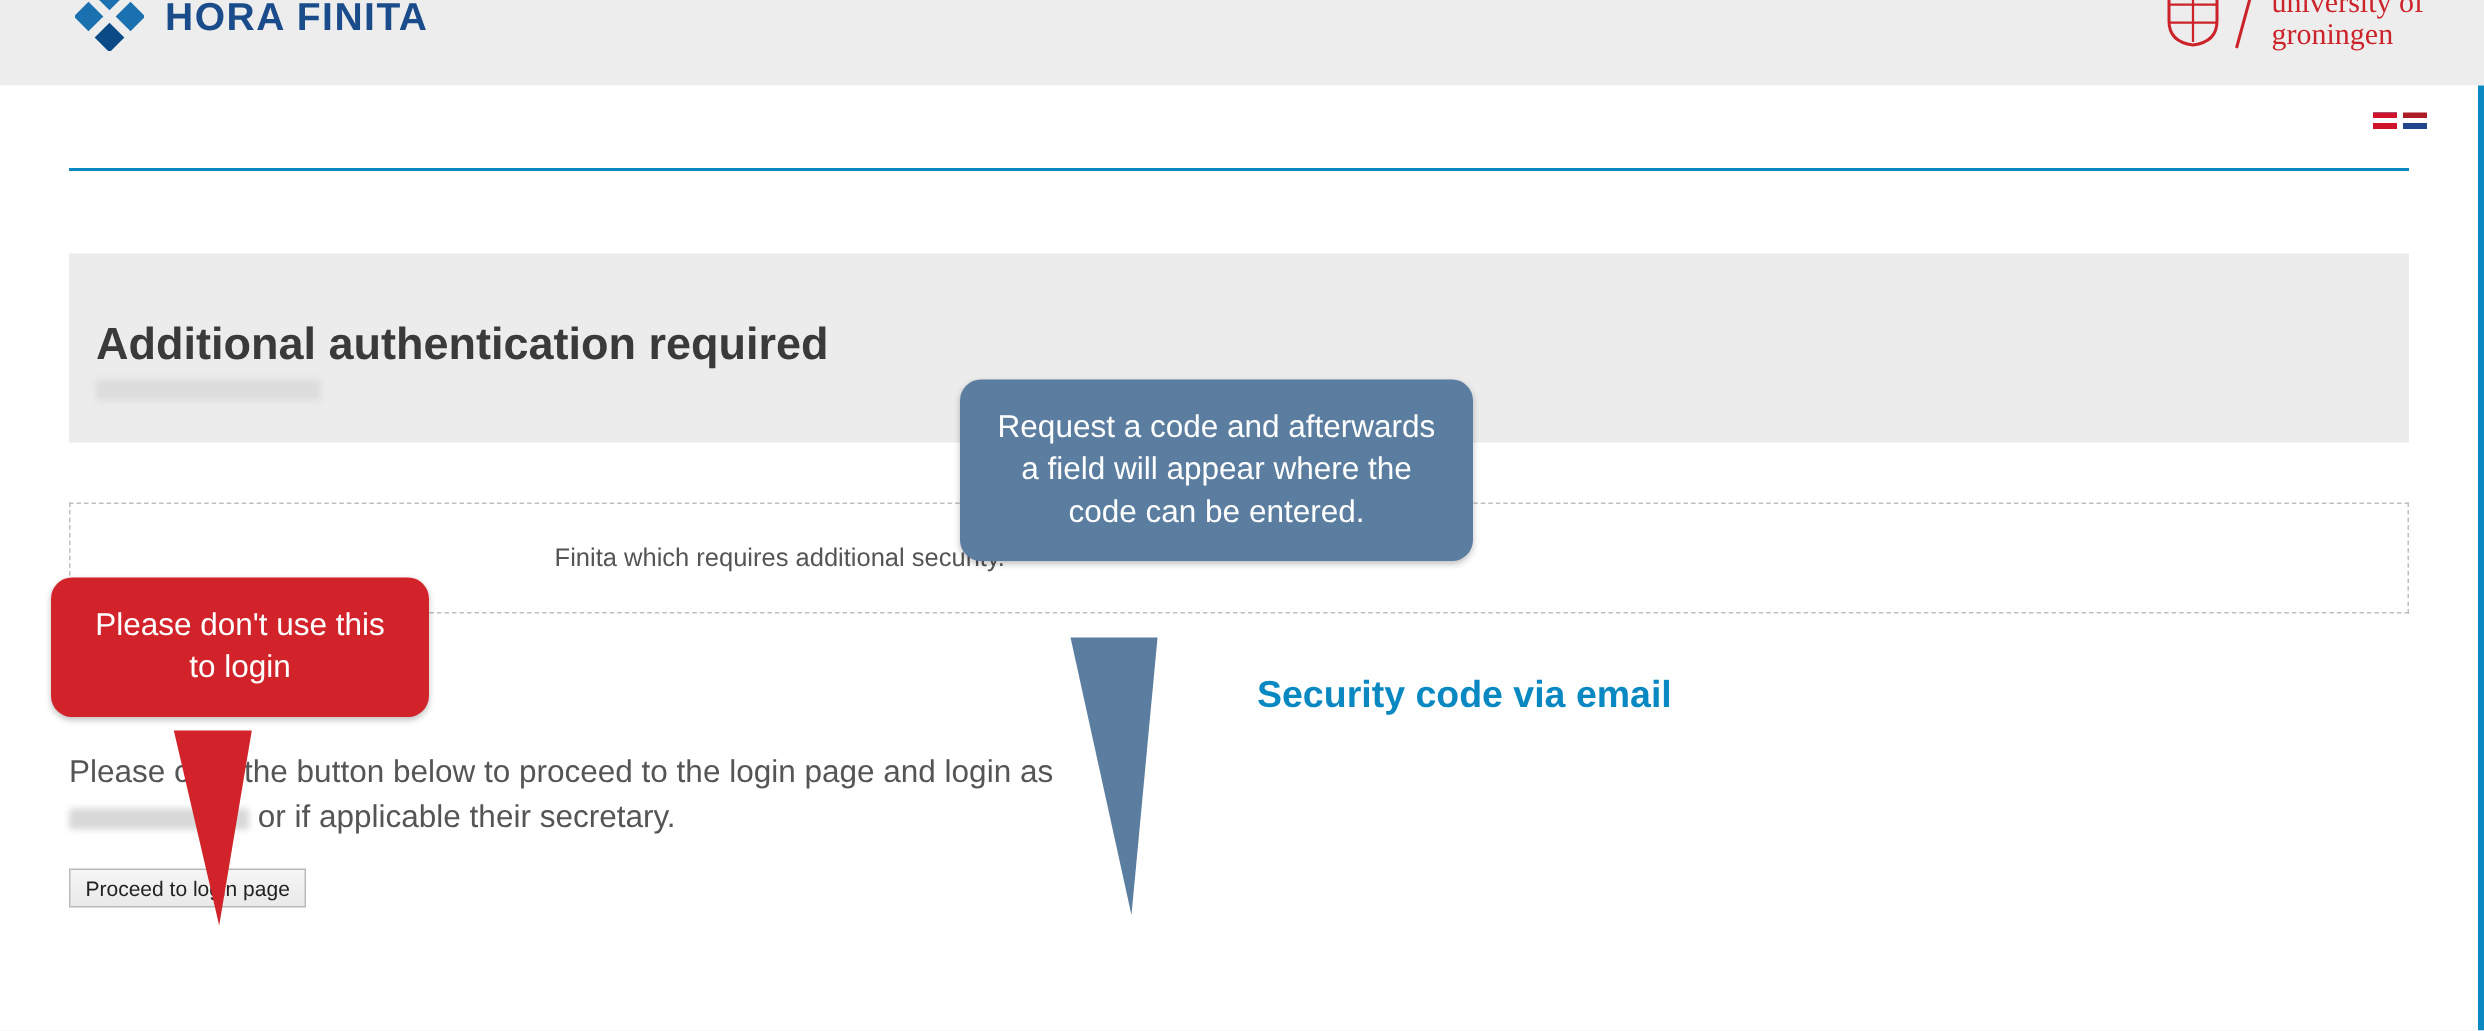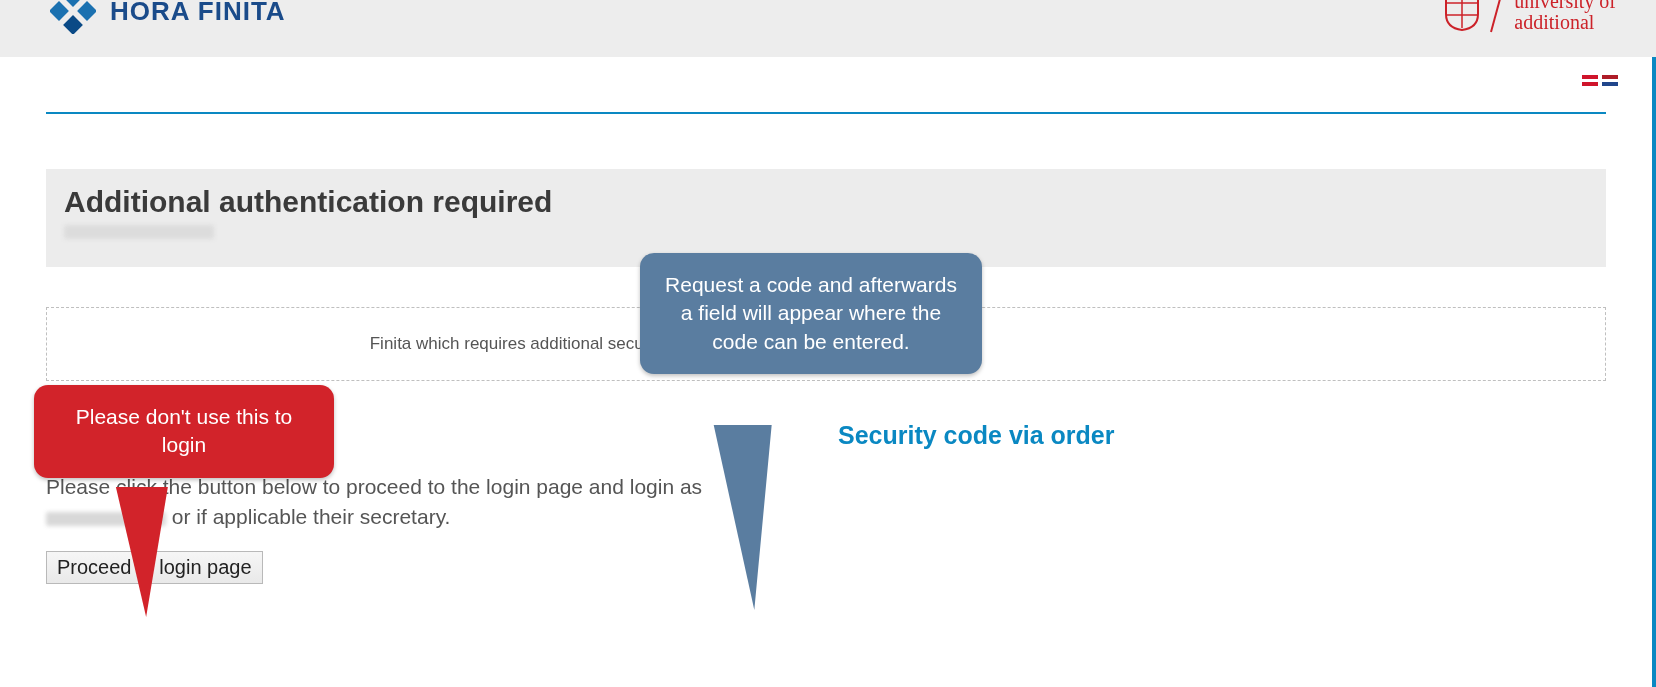--- a/index.html
+++ b/index.html
@@ -87,20 +87,21 @@
   }
   .title-box {
     background: #ececec;
     padding: 16px 18px 28px 18px;
     margin-bottom: 40px;
   }
   .title-box h1 {
     font-size: 30px;
     font-weight: 700;
     color: #3a3a3a;
+    margin-top: 28px;
   }
   .title-box .blurred {
     margin-top: 6px;
     width: 150px; height: 14px;
     background: #dcdcdc;
     filter: blur(2px);
     border-radius: 2px;
   }
   .dashed-box {
     border: 1px dashed #bfbfbf;
@@ -132,21 +133,21 @@
   }
   .blur-inline {
     display: inline-block;
     background: #d8d8d8;
     filter: blur(2px);
     border-radius: 2px;
     vertical-align: middle;
   }
   .btn {
     font-family: inherit;
-    font-size: 20px;
+    font-size: 14px;
     padding: 4px 10px;
     background: linear-gradient(#f6f6f6,#e9e9e9);
     border: 1px solid #b9b9b9;
     cursor: pointer;
     color: #222;
   }
   .highlight-box {
     display: inline-block;
     border: 2px solid #d12b2b;
     border-radius: 6px;
@@ -160,21 +161,21 @@
     text-align: center;
     font-size: 21px;
     line-height: 1.35;
     padding: 18px 22px;
     box-shadow: 0 2px 4px rgba(0,0,0,0.25);
   }
   .callout.red {
     background: #d2232a;
     left: 34px;
     top: 328px;
-    width: 300px;
+    width: 252px;
   }
   .callout.blue {
     background: #5a7da0;
     left: 640px;
     top: 196px;
     width: 342px;
   }
   .pointer {
     position: absolute;
     width: 0; height: 0;
@@ -220,21 +221,21 @@
         <line x1="2" y1="27" x2="34" y2="27" stroke="#cc2229" stroke-width="1.5"></line>
       </svg>
     </span>
     <span>
       <svg width="18" height="48" viewBox="0 0 18 48">
           <line x1="15" y1="2" x2="3" y2="46" stroke="#cc2229" stroke-width="2"></line>
         </svg>
     </span>
     <span class="uni-text">
       <span>university of</span><br>
-      <span>additional</span>
+      <span>groningen</span>
     </span>
   </div>
 </div>
 
 <div class="page">
 
   <div class="flags">
     <span class="flag uk" title="English"></span>
     <span class="flag nl" title="Nederlands"></span>
   </div>
@@ -254,21 +255,21 @@
     <div class="columns">
       <div class="col">
         <h2>Login</h2>
         <p>
           <span>Please click the button below to proceed to the login page and login as </span><span class="blur-inline" style="width:120px;height:14px"></span><span> or if applicable their secretary.</span>
         </p>
         <button class="btn">Proceed to login page</button>
       </div>
 
       <div class="col right">
-        <h2>Security code via order</h2>
+        <h2>Security code via email</h2>
       </div>
     </div>
   </div>
 
   <div class="callout red">Please don't use this to login</div>
   <div class="pointer red"></div>
 
   <div class="callout blue">Request a code and afterwards a field will appear where the code can be entered.</div>
   <div class="pointer blue"></div>
 

